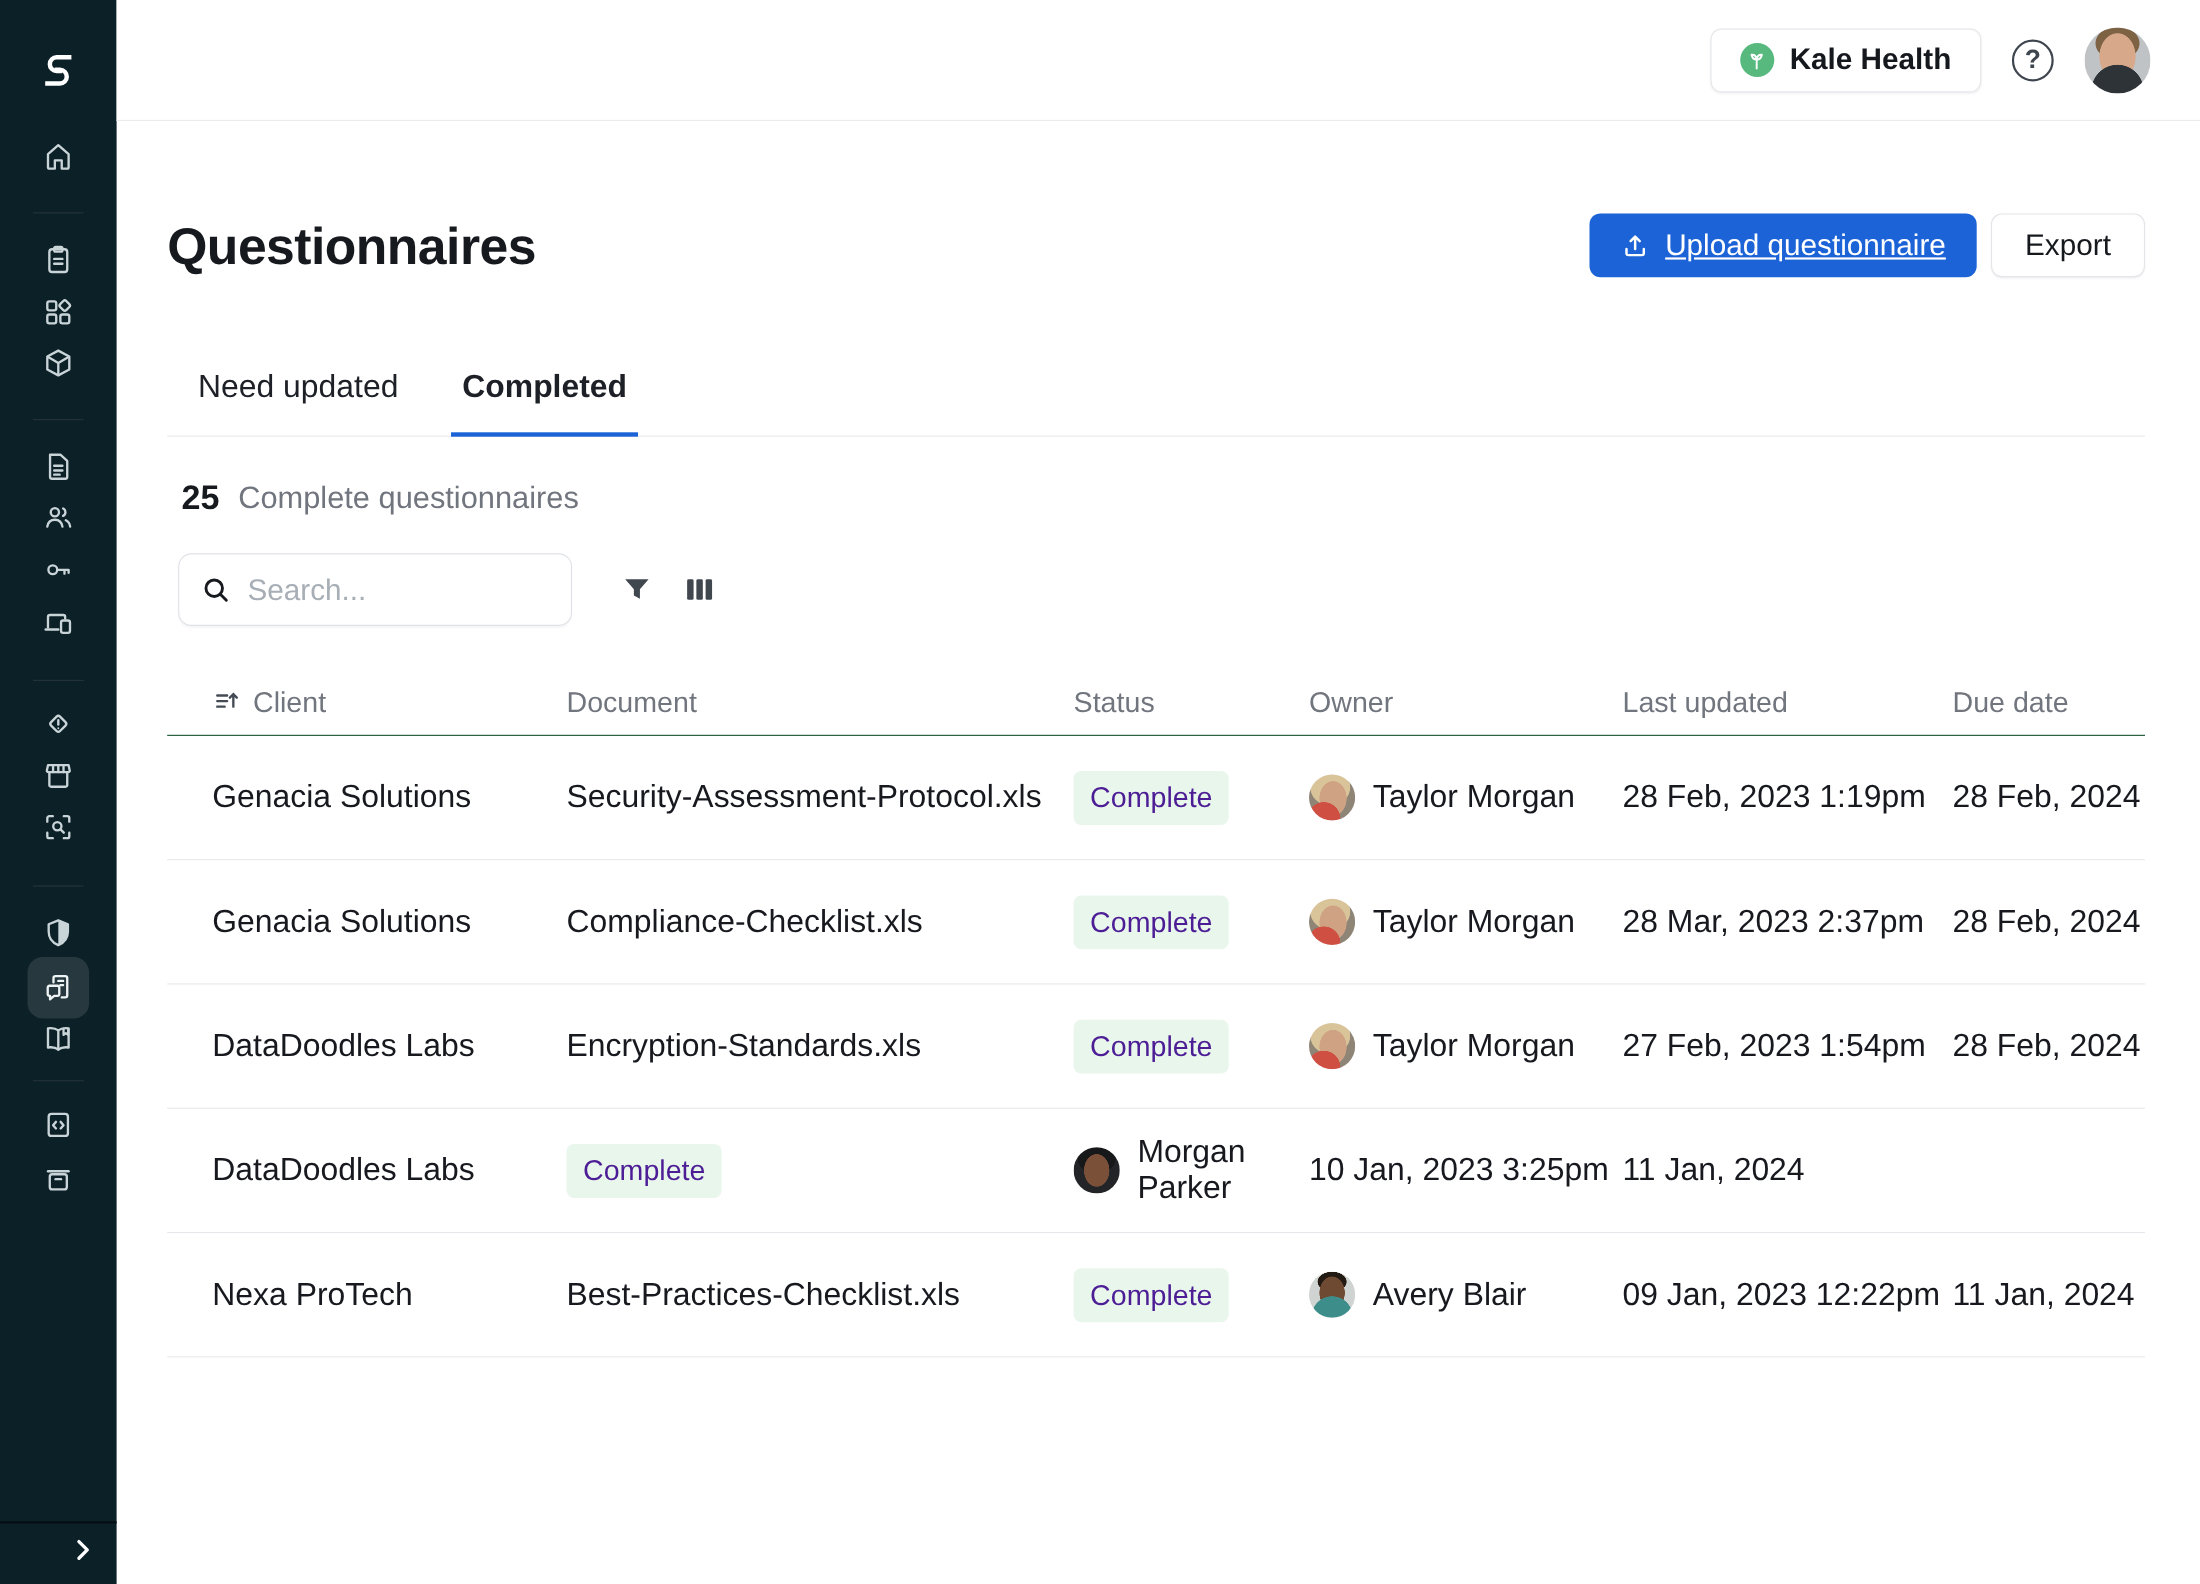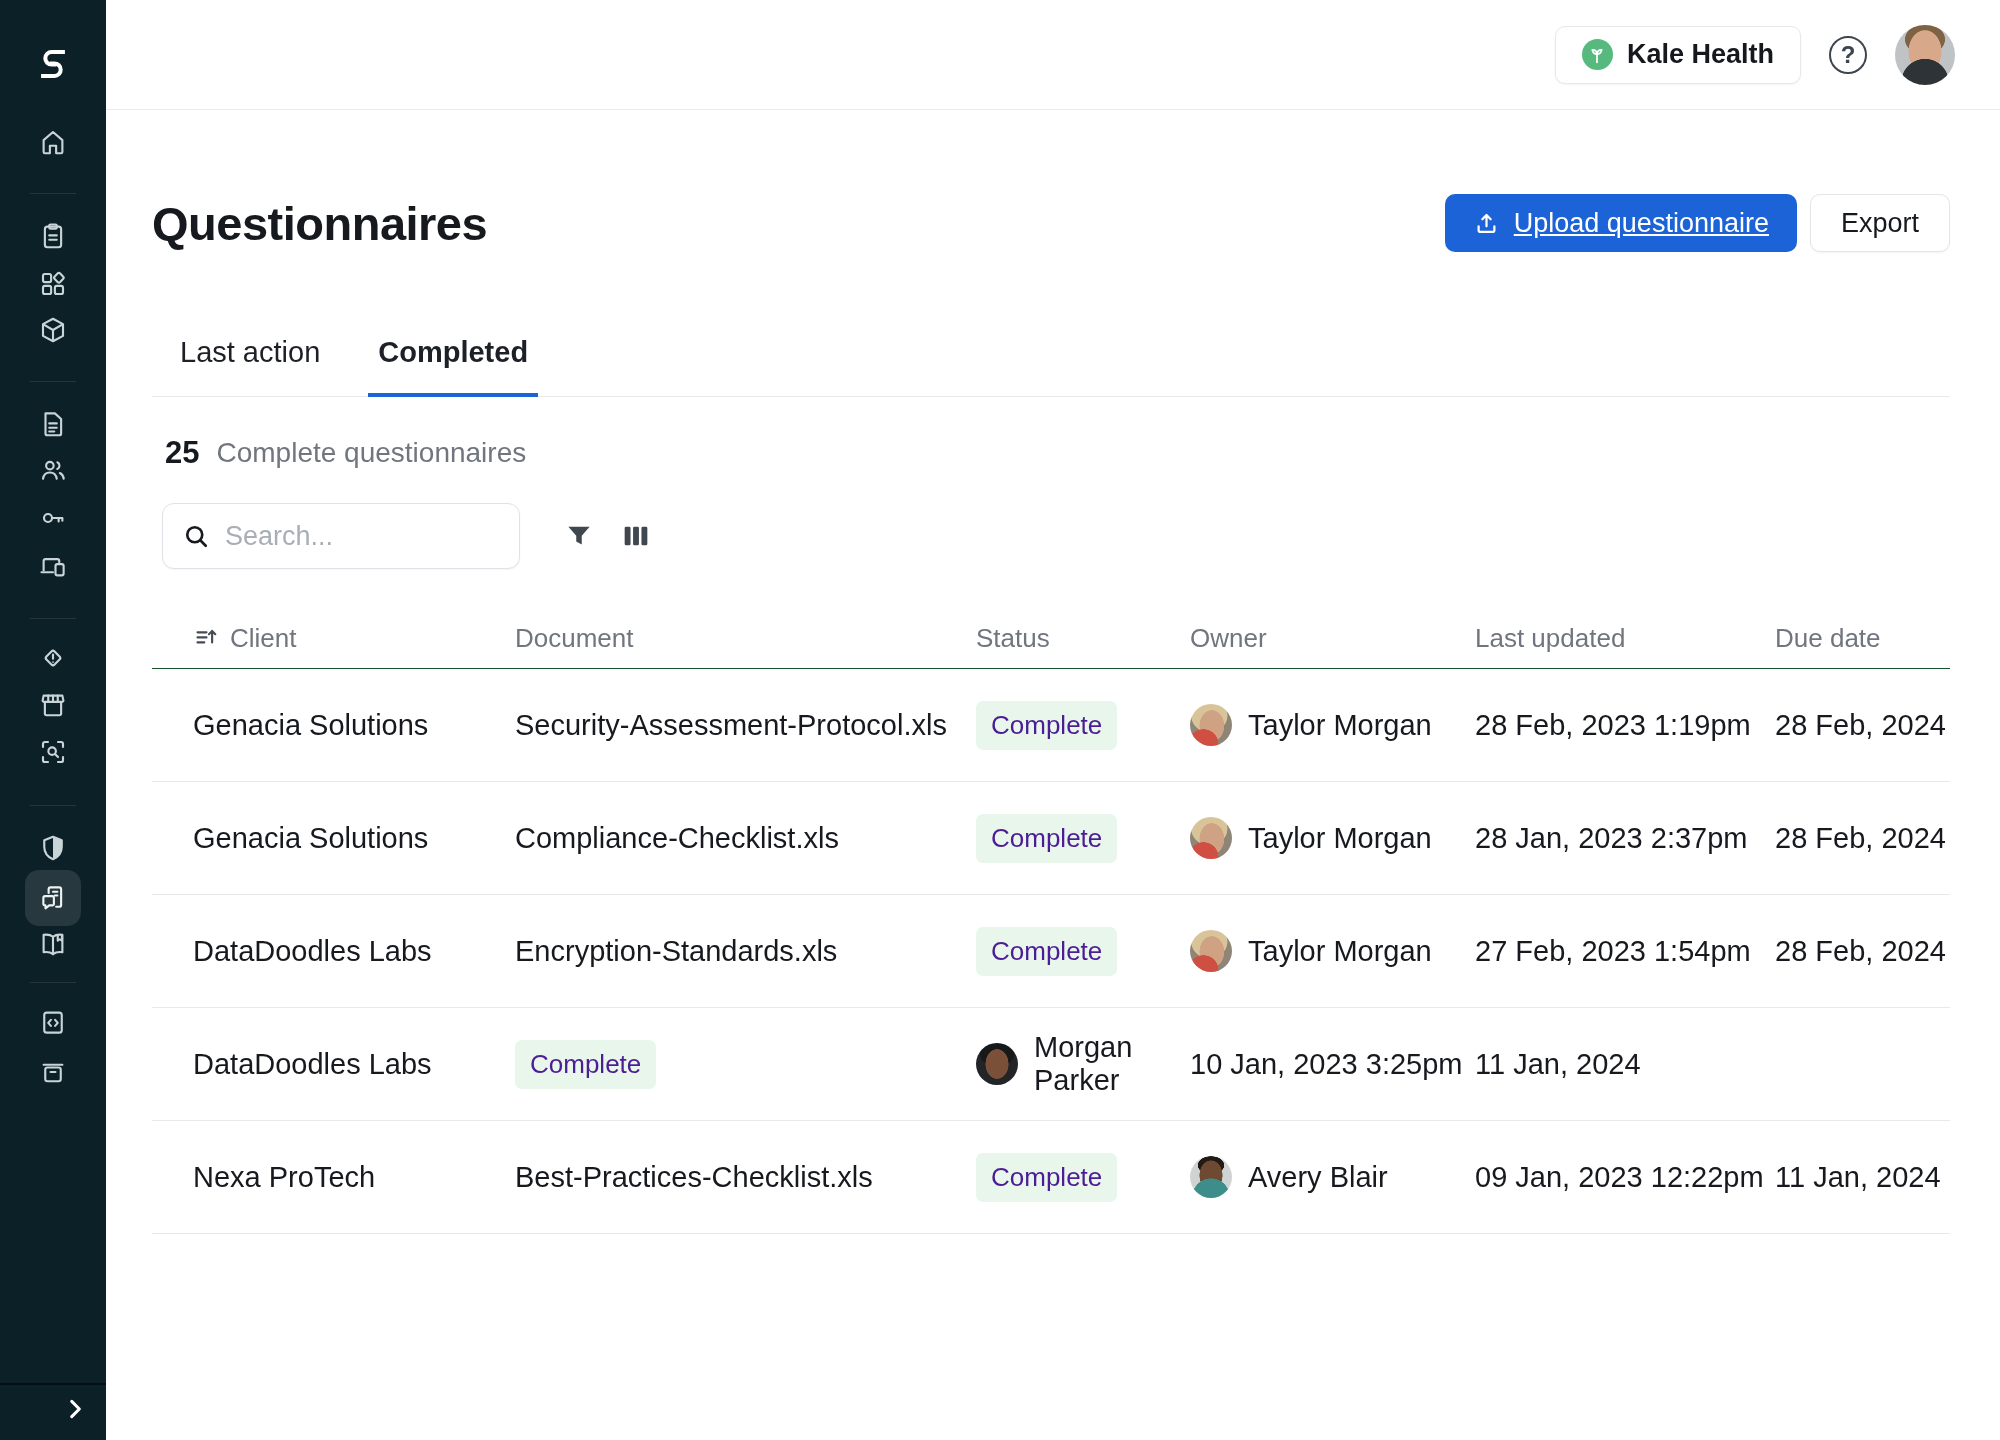--- a/index.html
+++ b/index.html
@@ -270,21 +270,21 @@
           <path d="M12 14.5V4.8M8.3 8.2 12 4.5l3.7 3.7"></path>
           <path d="M5 14.5V18a1.5 1.5 0 0 0 1.5 1.5h11A1.5 1.5 0 0 0 19 18v-3.5"></path>
         </svg>
         <span>Upload questionnaire</span>
       </button>
       <button class="btn-secondary">Export</button>
     </div>
   </div>
 
   <div class="tabs">
-    <div class="tab">Last action</div>
+    <div class="tab">Need updated</div>
     <div class="tab active">Completed</div>
   </div>
 
   <div class="count-row">
     <span class="count-num">25</span>
     <span class="count-label">Complete questionnaires</span>
   </div>
 
   <div class="filter-row">
     <div class="search-box">
@@ -341,21 +341,21 @@
   <div class="t-row">
     <div class="cell">Genacia Solutions</div>
     <div class="cell">Compliance-Checklist.xls</div>
     <div class="cell">
       <span class="badge">Complete</span>
     </div>
     <div class="cell owner-cell">
       <span class="avatar avatar-taylor"></span>
       <span>Taylor Morgan</span>
     </div>
-    <div class="cell">28 Jan, 2023 2:37pm</div>
+    <div class="cell">28 Mar, 2023 2:37pm</div>
     <div class="cell">28 Feb, 2024</div>
   </div>
 
   <div class="t-row">
     <div class="cell">DataDoodles Labs</div>
     <div class="cell">Encryption-Standards.xls</div>
     <div class="cell">
       <span class="badge">Complete</span>
     </div>
     <div class="cell owner-cell">

